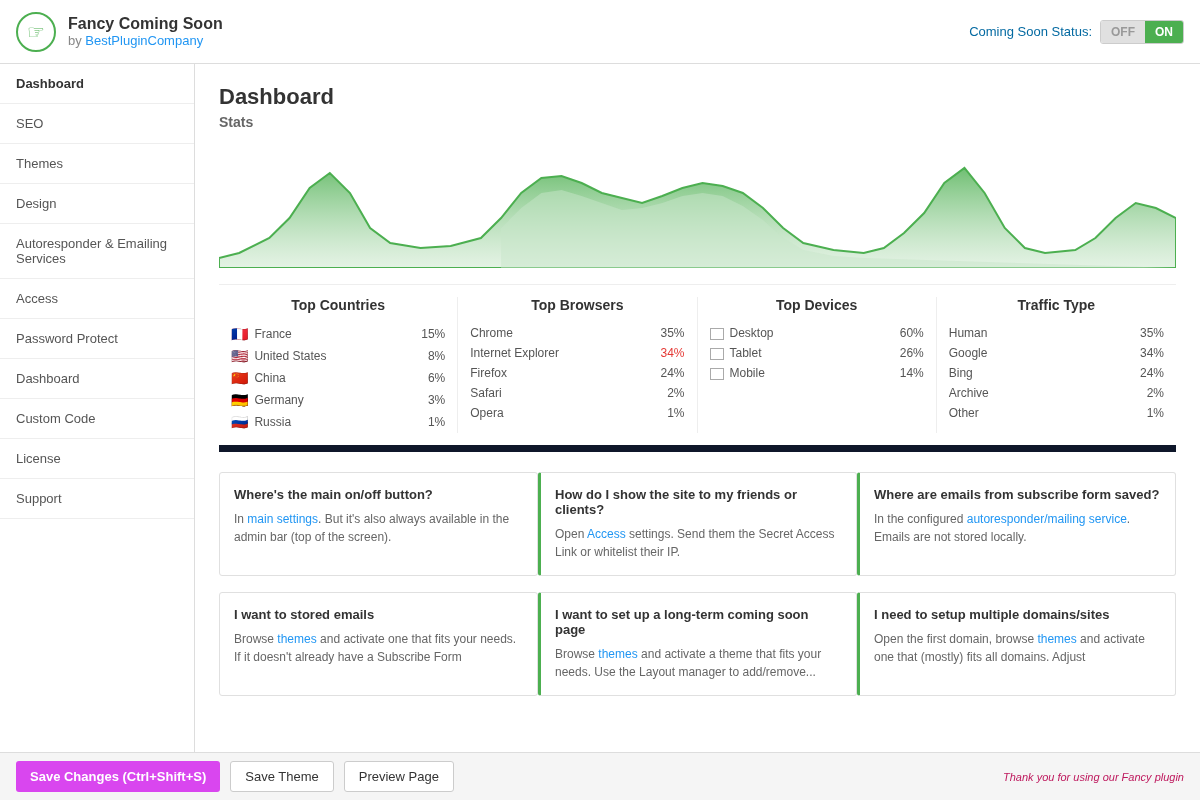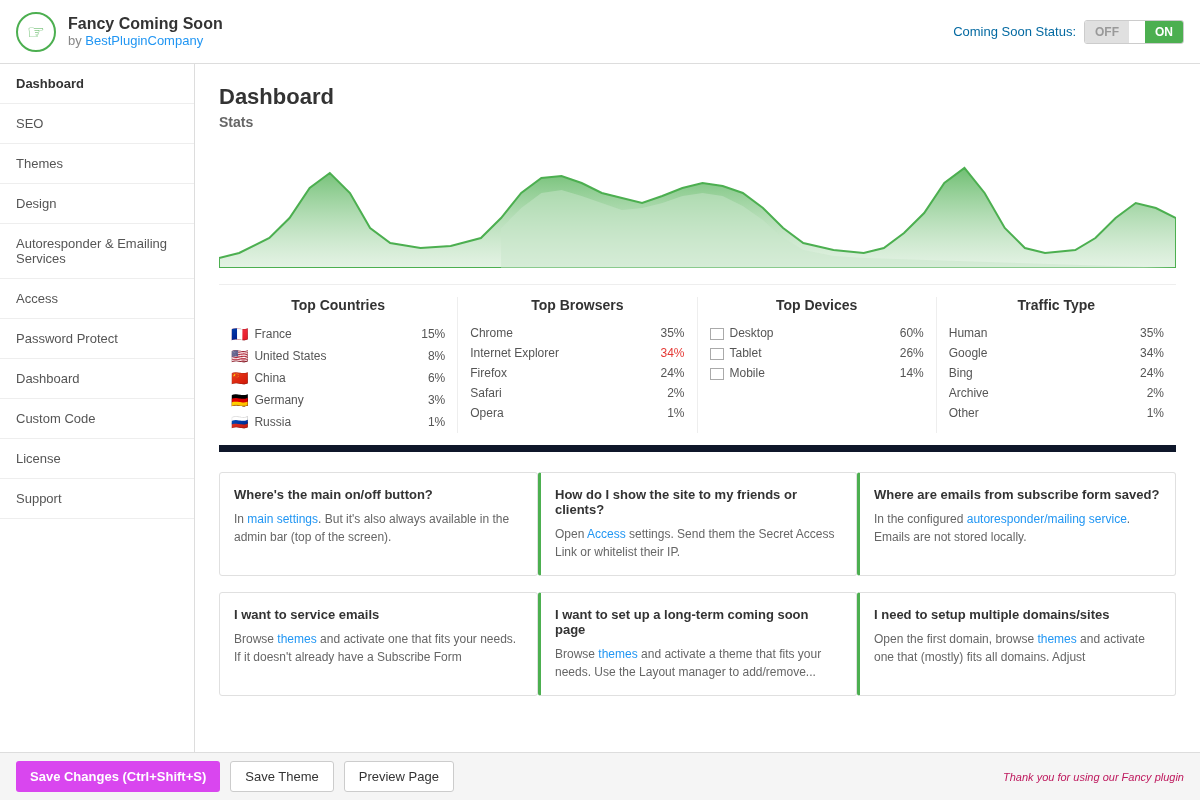--- a/index.html
+++ b/index.html
@@ -7,21 +7,21 @@
 
     
     #header { background: #fff; border-bottom: 1px solid #ddd; padding: 8px 16px; display: flex; align-items: center; justify-content: space-between; height: 64px; flex-shrink: 0; }
     #header-left { display: flex; align-items: center; gap: 12px; }
     .logo-icon { width: 40px; height: 40px; border-radius: 50%; border: 2px solid #4caf50; display: flex; align-items: center; justify-content: center; font-size: 20px; color: #4caf50; }
     .app-title { font-size: 16px; font-weight: bold; color: #333; }
     .app-subtitle { font-size: 13px; color: #888; }
     .app-subtitle a { color: #2196f3; text-decoration: none; }
     #header-right { display: flex; align-items: center; gap: 8px; }
     .status-label { font-size: 13px; color: #0369a1; }
-    .toggle-wrapper { display: flex; border: 1px solid #ccc; border-radius: 3px; overflow: hidden; gap: 16px; }
+    .toggle-wrapper { display: flex; border: 1px solid #ccc; border-radius: 3px; overflow: hidden; }
     .toggle-off { background: #e0e0e0; color: #999; padding: 4px 10px; font-size: 12px; font-weight: bold; }
     .toggle-on { background: #4caf50; color: #fff; padding: 4px 10px; font-size: 12px; font-weight: bold; }
 
     
     #layout { display: flex; flex: 1; overflow: hidden; }
 
     
     #sidebar { width: 195px; background: #fff; border-right: 1px solid #ddd; overflow-y: auto; flex-shrink: 0; }
     .sidebar-item { padding: 12px 16px; border-bottom: 1px solid #eee; cursor: pointer; font-size: 13px; color: #555; }
     .sidebar-item.active { font-weight: bold; color: #333; background: #fff; }
@@ -233,21 +233,21 @@
         <div class="card green-border">
         <div class="card-title">Where are emails from subscribe form saved?</div>
         <div class="card-text">
           In the configured <a href="#">autoresponder/mailing service</a>. Emails are not stored locally.
         </div>
         </div>
       </div>
 
     <div class="cards-grid" id="cards-row2">
         <div class="card">
-        <div class="card-title">I want to service emails</div>
+        <div class="card-title">I want to stored emails</div>
         <div class="card-text">
           Browse <a href="#">themes</a> and activate one that fits your needs. If it doesn't already have a Subscribe Form
         </div>
         </div>
         <div class="card green-border">
         <div class="card-title">I want to set up a long-term coming soon page</div>
         <div class="card-text">
           Browse <a href="#">themes</a> and activate a theme that fits your needs. Use the Layout manager to add/remove...
         </div>
         </div>

